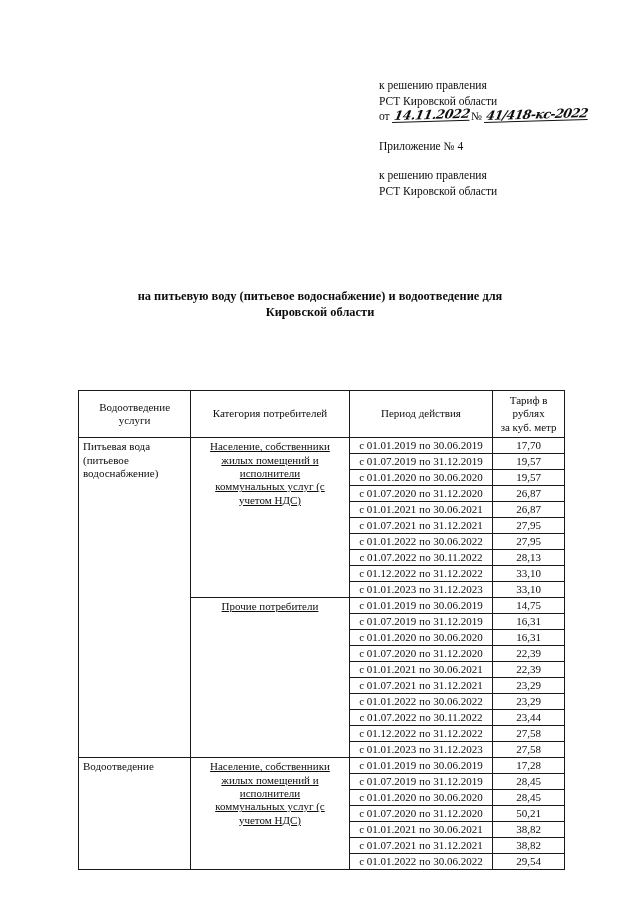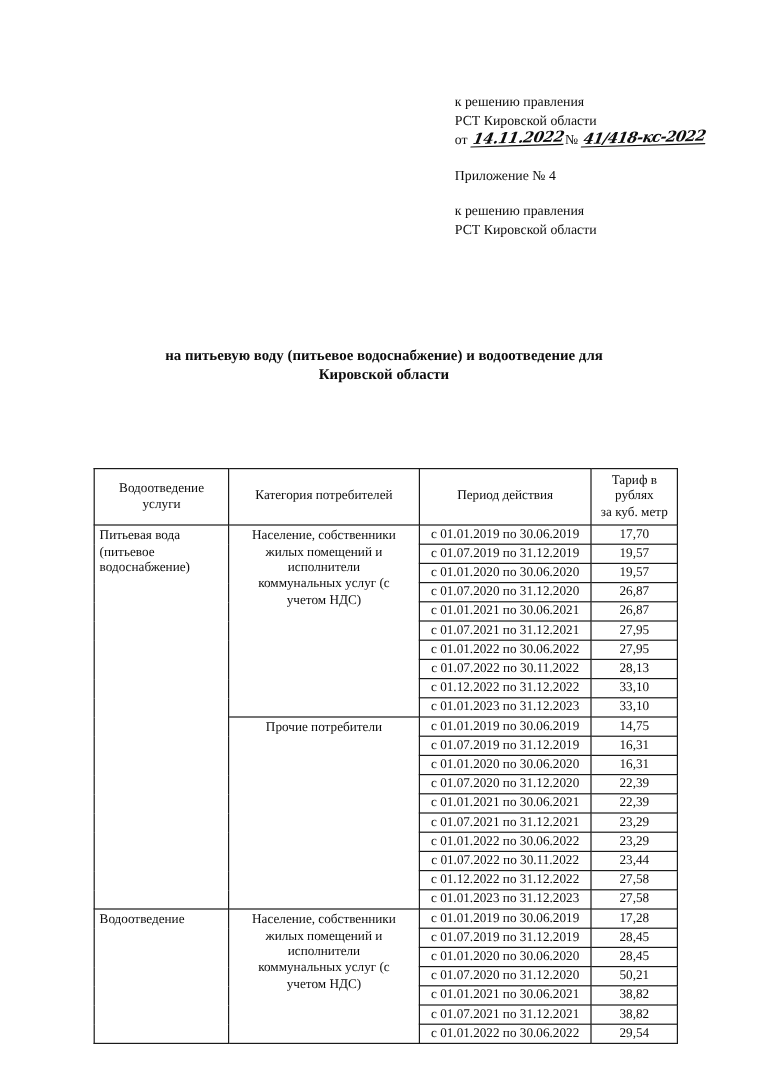--- a/index.html
+++ b/index.html
@@ -94,20 +94,21 @@
     text-align: left;
     vertical-align: top;
     padding-top: 2px;
     padding-left: 4px;
     margin-top: 28px;
   }
   td.category-cell {
     text-align: center;
     vertical-align: top;
     padding-top: 2px;
+    text-decoration: underline;
   }
   td.period-cell {
     text-align: center;
     height: 15px;
     padding: 0 2px;
     line-height: 15px;
   }
   td.tariff-cell {
     text-align: center;
     height: 15px;

